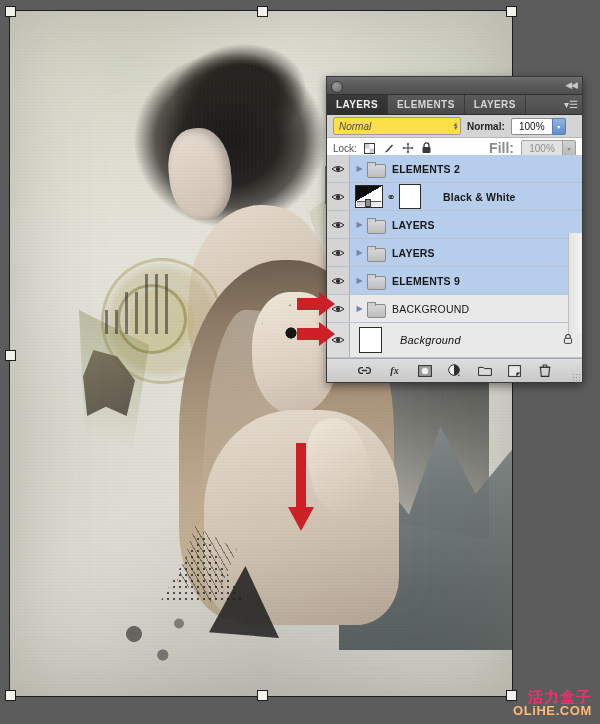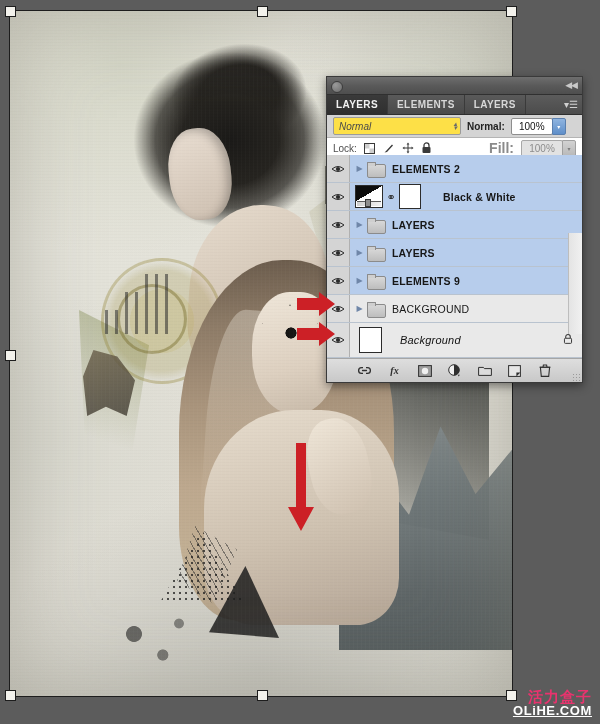--- a/index.html
+++ b/index.html
@@ -309,21 +309,21 @@
     background-image:radial-gradient(circle, #9a9a9a 26%, rgba(0,0,0,0) 27%);
     background-size:3px 3px;}
 
   
   .wm{position:absolute;text-align:center;line-height:1.05;}
   #wm-top{right:6px;top:3px;}
   #wm-top .l1{font-size:11px;font-weight:bold;color:#9d9d9d;letter-spacing:1px;}
   #wm-top .l2{font-size:10px;font-weight:bold;color:#a6a6a6;letter-spacing:.5px;font-family:"DejaVu Sans Mono", monospace;}
   #wm-bot{right:8px;bottom:6px;text-align:right;}
   #wm-bot .l1{font-size:15px;font-weight:bold;color:#e8336e;letter-spacing:1px;}
-  #wm-bot .l2{font-size:13px;font-weight:bold;color:#ffffff;letter-spacing:.6px;text-decoration:underline;}
+  #wm-bot .l2{font-size:13px;font-weight:bold;color:#fdba74;letter-spacing:.6px;}
 </style>
 </head>
 <body>
 
 <div id="workspace">
 
   <div id="canvas">
     <div class="paper"></div>
 
     <div class="art orn3"></div>

